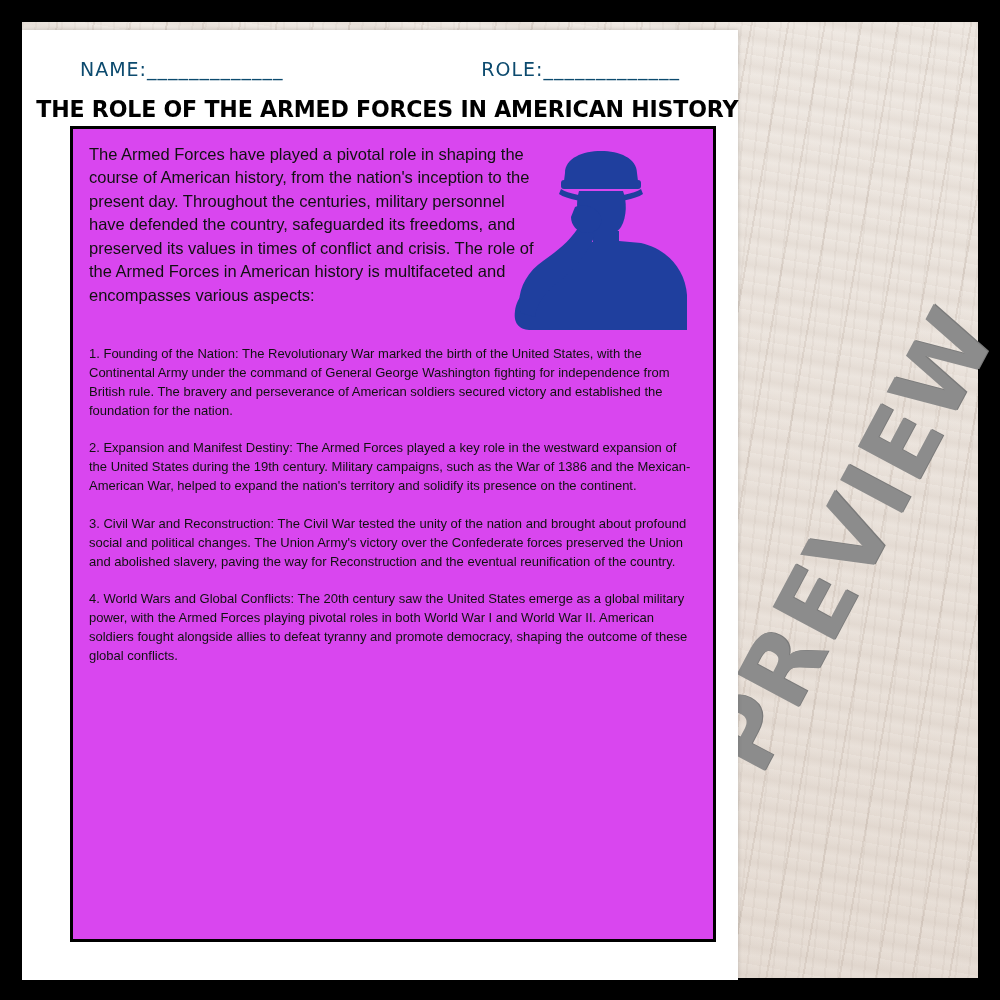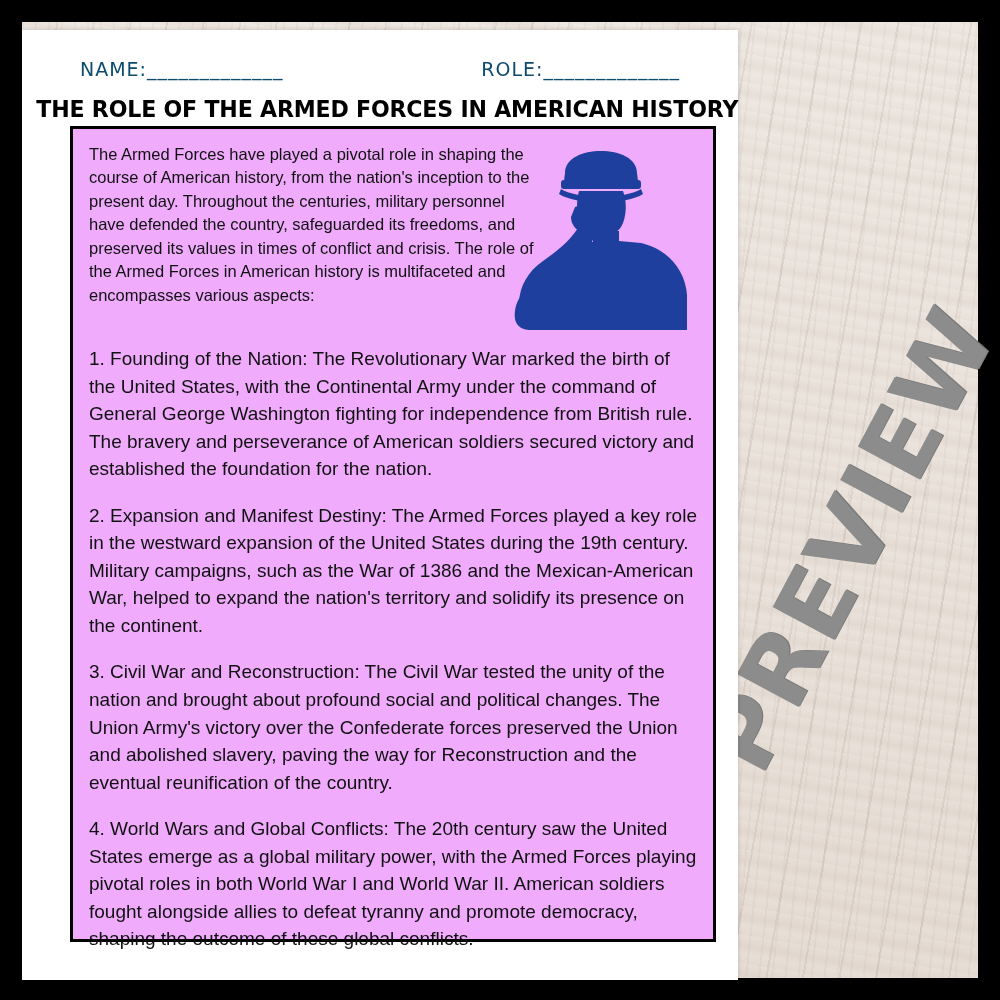--- a/index.html
+++ b/index.html
@@ -122,21 +122,21 @@
     transform: scaleX(0.96);
   }
   #content-box {
     position: absolute;
     left: 48px;
     top: 96px;
     width: 646px;
     height: 816px;
     border: 3px solid #000;
     box-sizing: border-box;
-    background: #f0abfc;
+    background: #d946ef;
     padding: 14px 16px 0 16px;
   }
   .intro-wrap {
     position: relative;
     min-height: 190px;
   }
   .intro-text {
     font-family: "Liberation Sans", sans-serif;
     font-size: 16.5px;
     line-height: 1.42;
@@ -148,21 +148,21 @@
     right: -2px;
     top: 2px;
     width: 208px;
     height: 185px;
   }
   .body-paragraphs {
     margin-top: 12px;
   }
   .para {
     font-family: "Liberation Sans", sans-serif;
-    font-size: 19px;
+    font-size: 13px;
     line-height: 1.45;
     color: #111;
     margin-bottom: 19px;
     text-align: left;
   }
 </style>
 </head>
 <body>
 
 <div id="stage">

